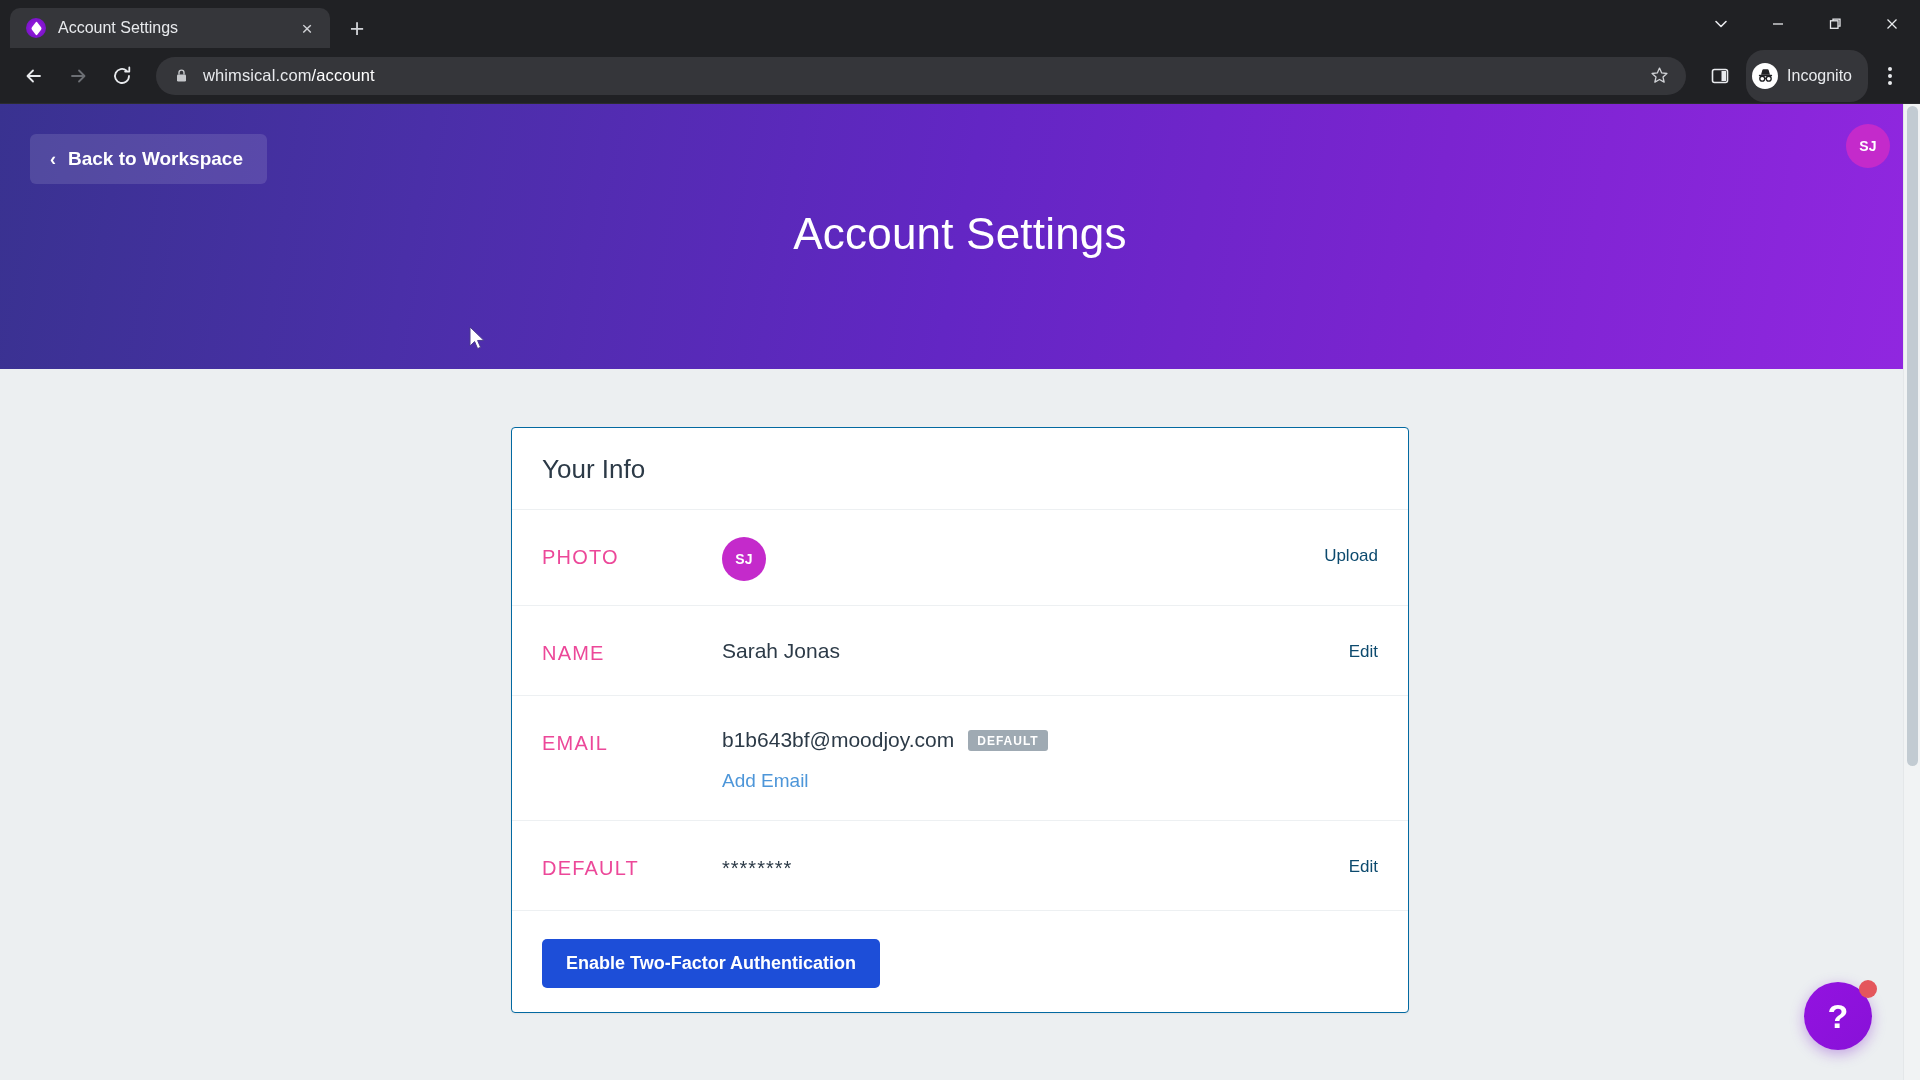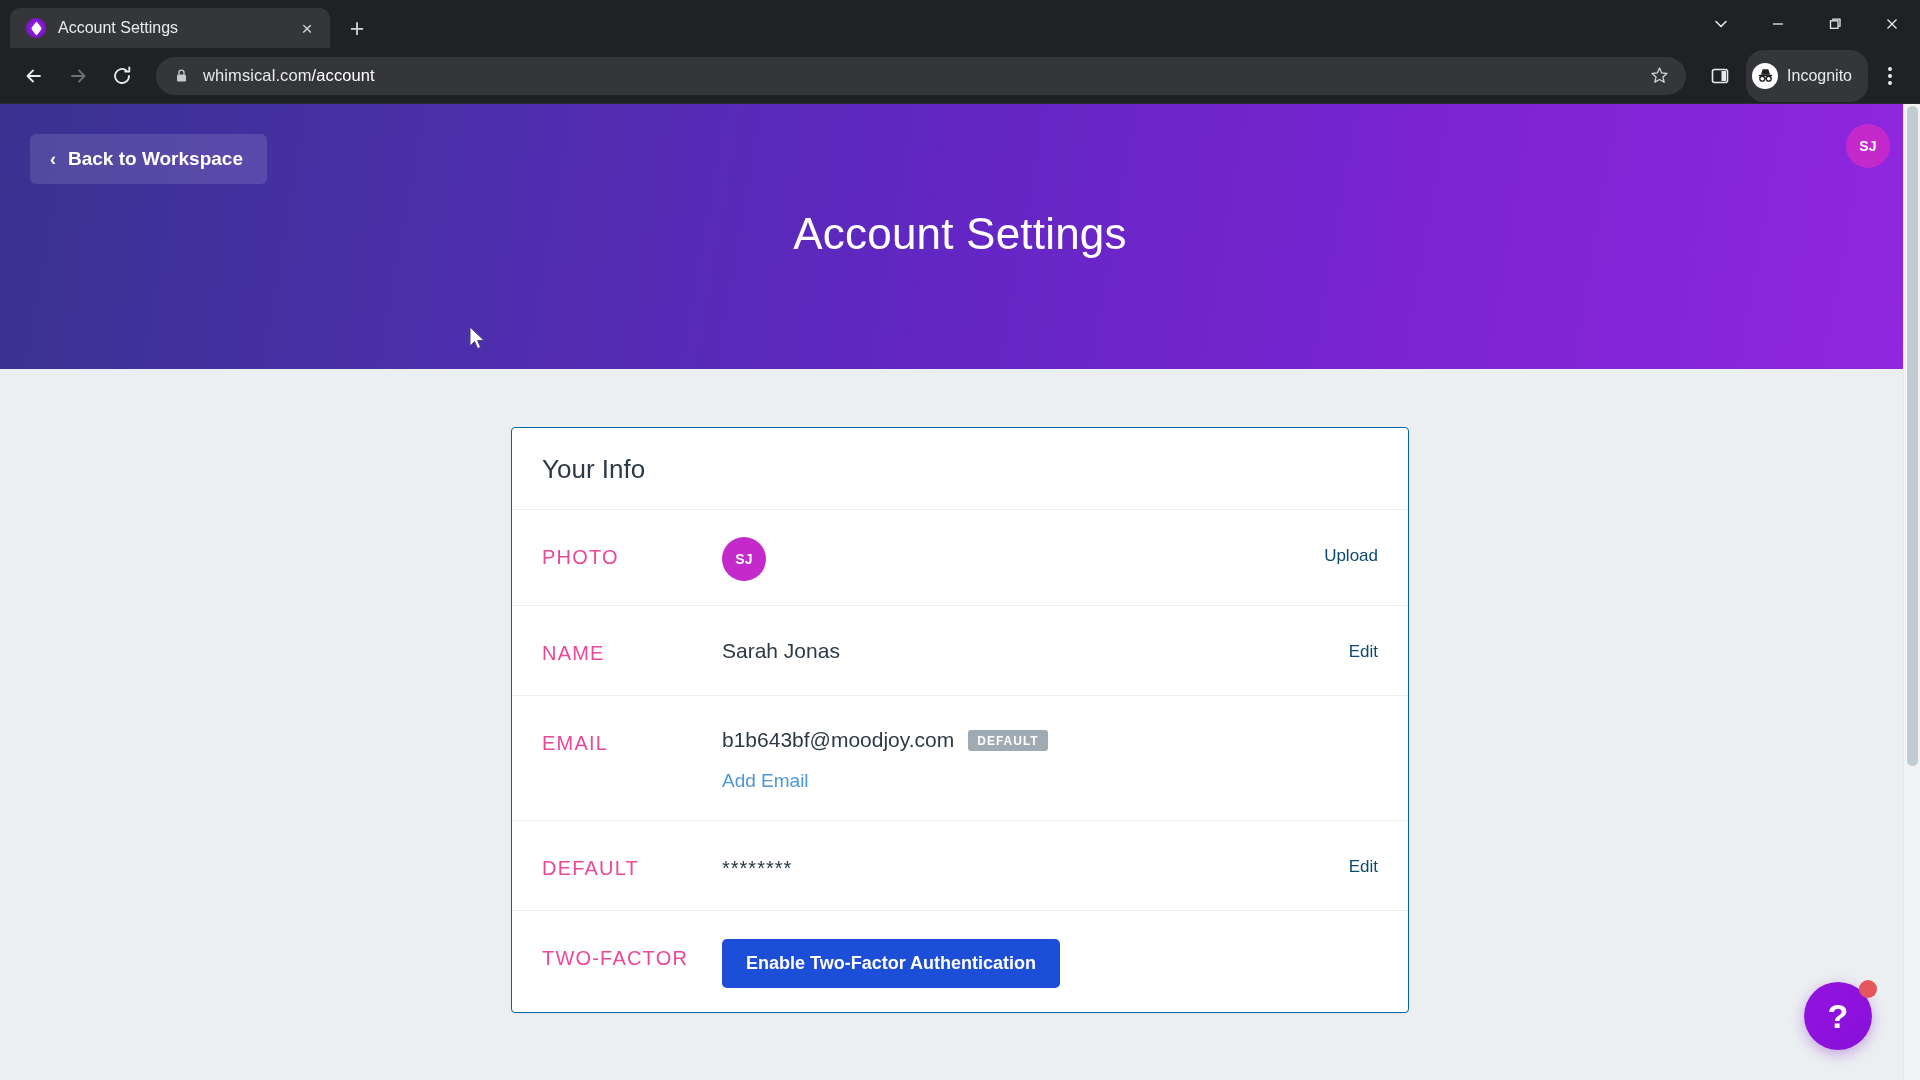--- a/index.html
+++ b/index.html
@@ -561,21 +561,20 @@
 
         <div class="row">
           <div class="row-label">DEFAULT</div>
           <div class="row-value">
             <div class="password-dots">********</div>
           </div>
           <div class="row-action">Edit</div>
         </div>
 
         <div class="row">
-          <div class="row-label">TWO-FACTOR</div>
           <div class="row-value">
             <button class="btn-2fa">Enable Two-Factor Authentication</button>
           </div>
           <div class="row-action"></div>
         </div>
 
       </div>
     </div>
 
     <div class="help-fab">?</div>

